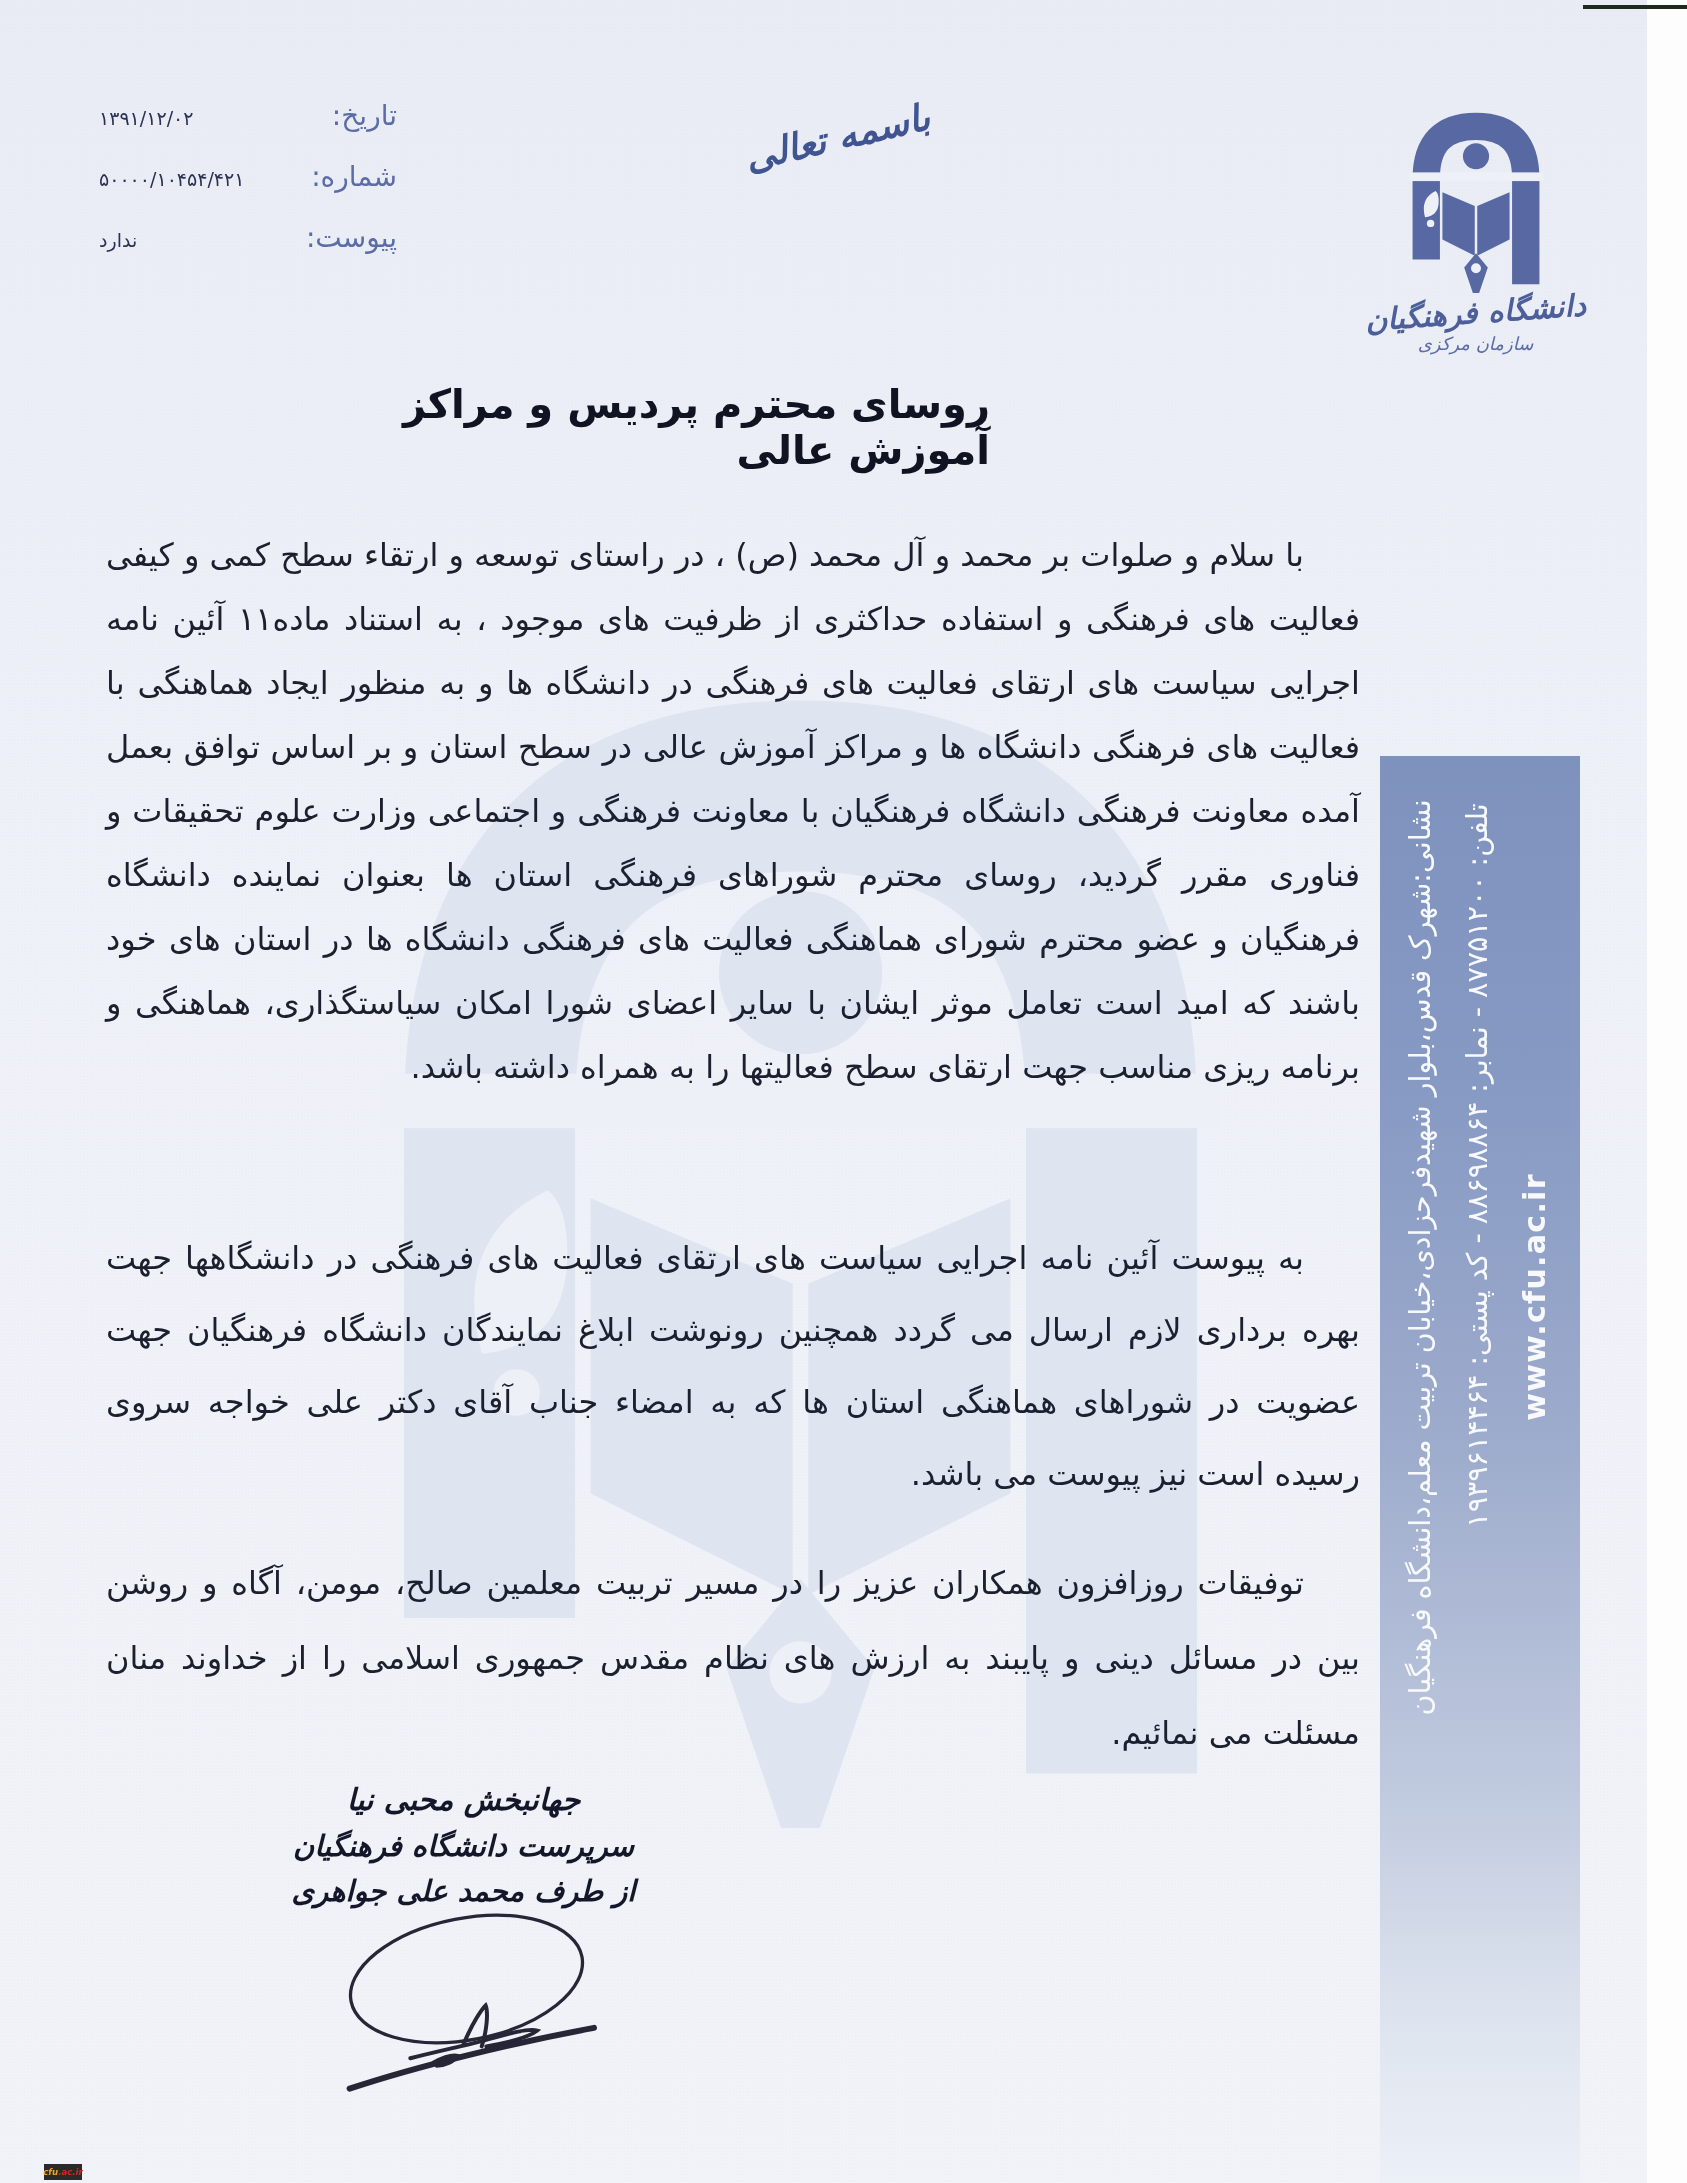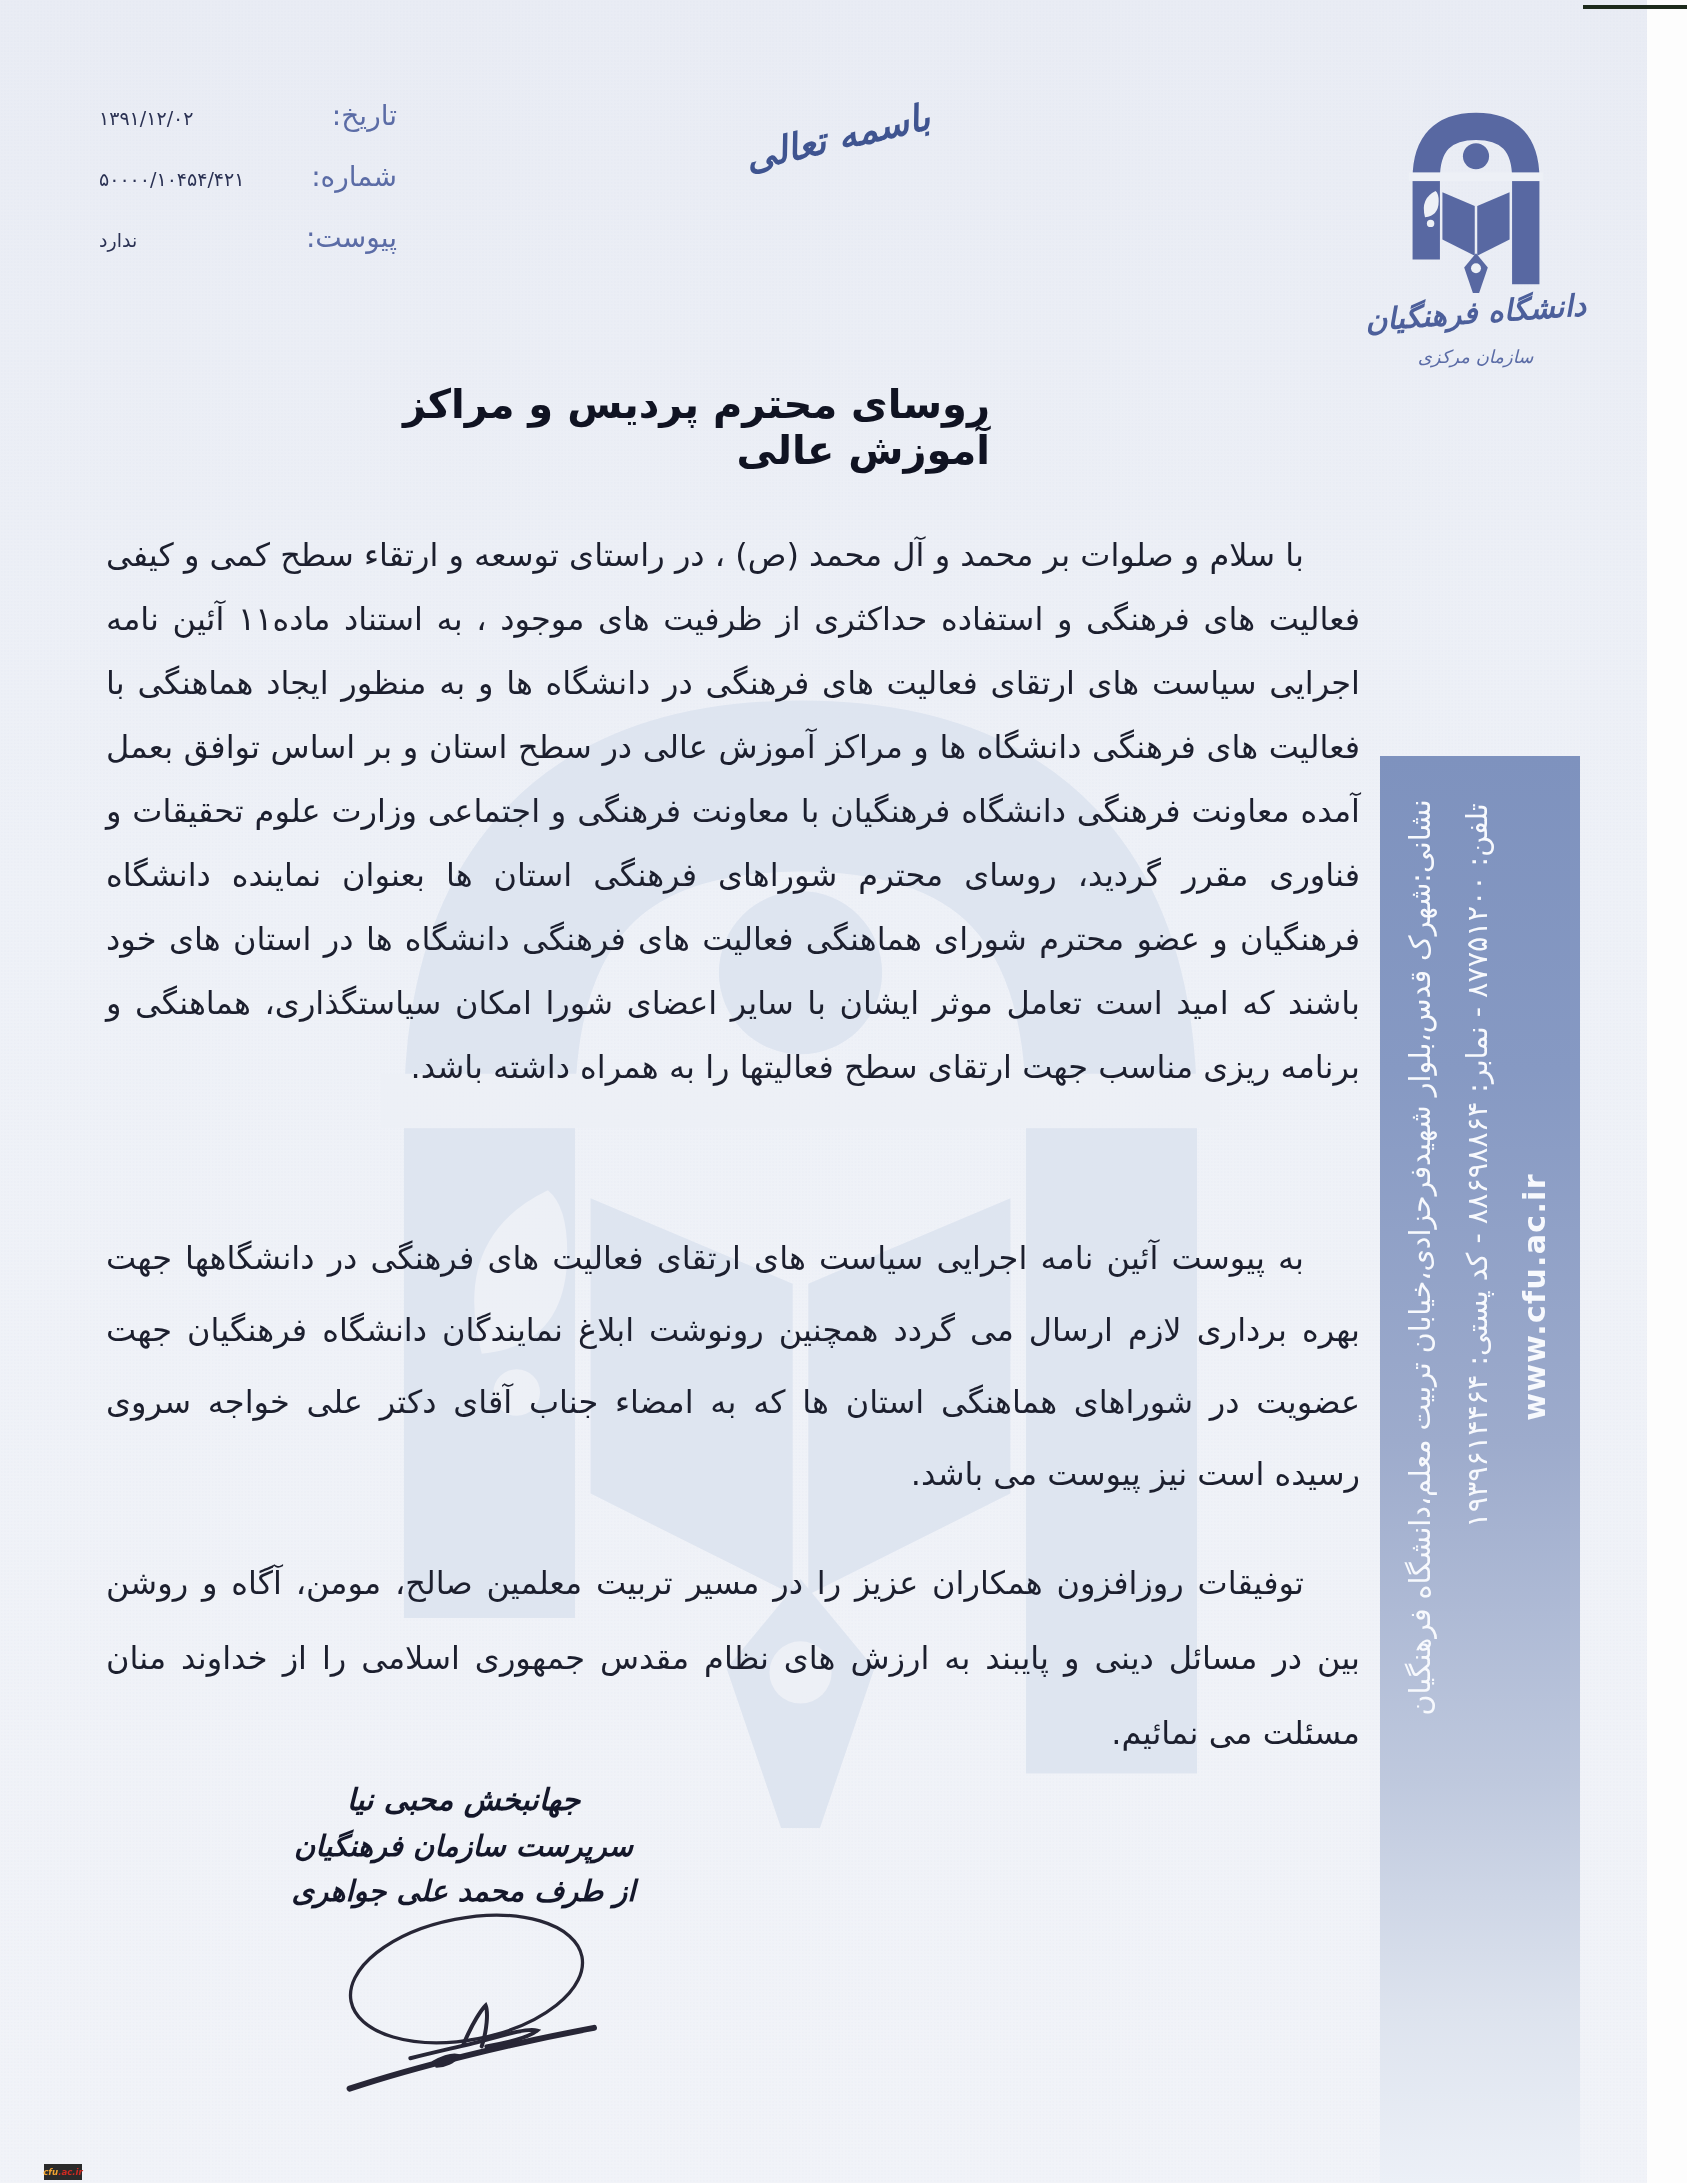--- a/index.html
+++ b/index.html
@@ -55,21 +55,21 @@
   .logo-block{
     position:absolute;top:99px;left:1343px;width:265px;
     text-align:center;color:var(--logo-blue);
   }
   .logo-mark{width:152px;height:199px;color:var(--logo-blue);}
   .logo-name{
     font-size:30px;font-weight:bold;font-style:italic;
     color:#4c5f9b;direction:rtl;transform:rotate(-4deg);margin-top:-5.3px;
   }
   .logo-sub{
-    font-size:18px;font-style:italic;color:#5b6ca6;direction:rtl;margin-top:16px;
+    font-size:18px;font-style:italic;color:#5b6ca6;direction:rtl;margin-top:3px;
   }
   
   .watermark{
     position:absolute;top:615px;left:324px;width:953px;height:1244px;
     color:var(--watermark-blue);opacity:.9;pointer-events:none;
   }
   
   .letter-title{
     position:absolute;top:381px;left:318px;width:672px;
     direction:rtl;text-align:right;
@@ -171,21 +171,21 @@
   </div>
 
   <div class="letter-title">روسای محترم  پردیس و مراکز آموزش عالی</div>
 
   <p class="para para-1">با سلام و صلوات بر محمد و آل محمد (ص) ، در راستای توسعه و ارتقاء سطح کمی و کیفی فعالیت های فرهنگی و استفاده حداکثری از ظرفیت های موجود ، به استناد ماده۱۱ آئین نامه اجرایی سیاست های ارتقای فعالیت های فرهنگی در دانشگاه ها و به منظور ایجاد هماهنگی با فعالیت های فرهنگی دانشگاه ها و مراکز آموزش عالی در سطح استان و بر اساس توافق بعمل آمده معاونت فرهنگی دانشگاه فرهنگیان با معاونت فرهنگی و اجتماعی وزارت علوم تحقیقات و فناوری مقرر گردید، روسای محترم شوراهای فرهنگی استان ها بعنوان نماینده دانشگاه فرهنگیان و عضو محترم شورای هماهنگی فعالیت های فرهنگی دانشگاه ها در استان های خود باشند که امید است تعامل موثر ایشان با سایر اعضای شورا امکان سیاستگذاری، هماهنگی و برنامه ریزی مناسب جهت ارتقای سطح فعالیتها را به همراه داشته باشد.</p>
   <p class="para para-2">به پیوست آئین نامه اجرایی سیاست های ارتقای فعالیت های فرهنگی در دانشگاهها جهت بهره برداری لازم ارسال می گردد همچنین رونوشت ابلاغ نمایندگان دانشگاه فرهنگیان جهت عضویت در شوراهای هماهنگی استان ها که به امضاء جناب آقای دکتر علی خواجه سروی رسیده است نیز پیوست می باشد.</p>
   <p class="para para-3">توفیقات روزافزون همکاران عزیز را در مسیر تربیت معلمین صالح، مومن، آگاه و روشن بین در مسائل دینی و پایبند به ارزش های نظام  مقدس جمهوری اسلامی را از خداوند منان مسئلت می نمائیم.</p>
 
   <div class="signature-block">
     <div class="signer-name">جهانبخش محبی نیا</div>
-    <div class="signer-role">سرپرست سازمان فرهنگیان</div>
+    <div class="signer-role">سرپرست دانشگاه فرهنگیان</div>
     <div class="signer-behalf">از طرف  محمد علی جواهری</div>
   </div>
 
   <svg class="signature-scribble" viewBox="0 0 470 330">
     <g fill="none" stroke="#272636" stroke-linecap="round">
       <ellipse cx="235" cy="112" rx="178" ry="92" stroke-width="5" transform="rotate(-11 235 112)"></ellipse>
       <path d="M58,278 C160,244 300,210 428,186" stroke-width="9"></path>
       <path d="M150,232 C190,222 235,212 258,206 C300,194 330,186 342,190 C330,200 300,208 265,214" stroke-width="6"></path>
       <path d="M230,212 C244,178 258,158 264,152 C268,162 266,190 258,214" stroke-width="6"></path>
       <path d="M185,238 C200,230 214,226 222,228 C216,238 202,244 190,244" stroke-width="5"></path>

